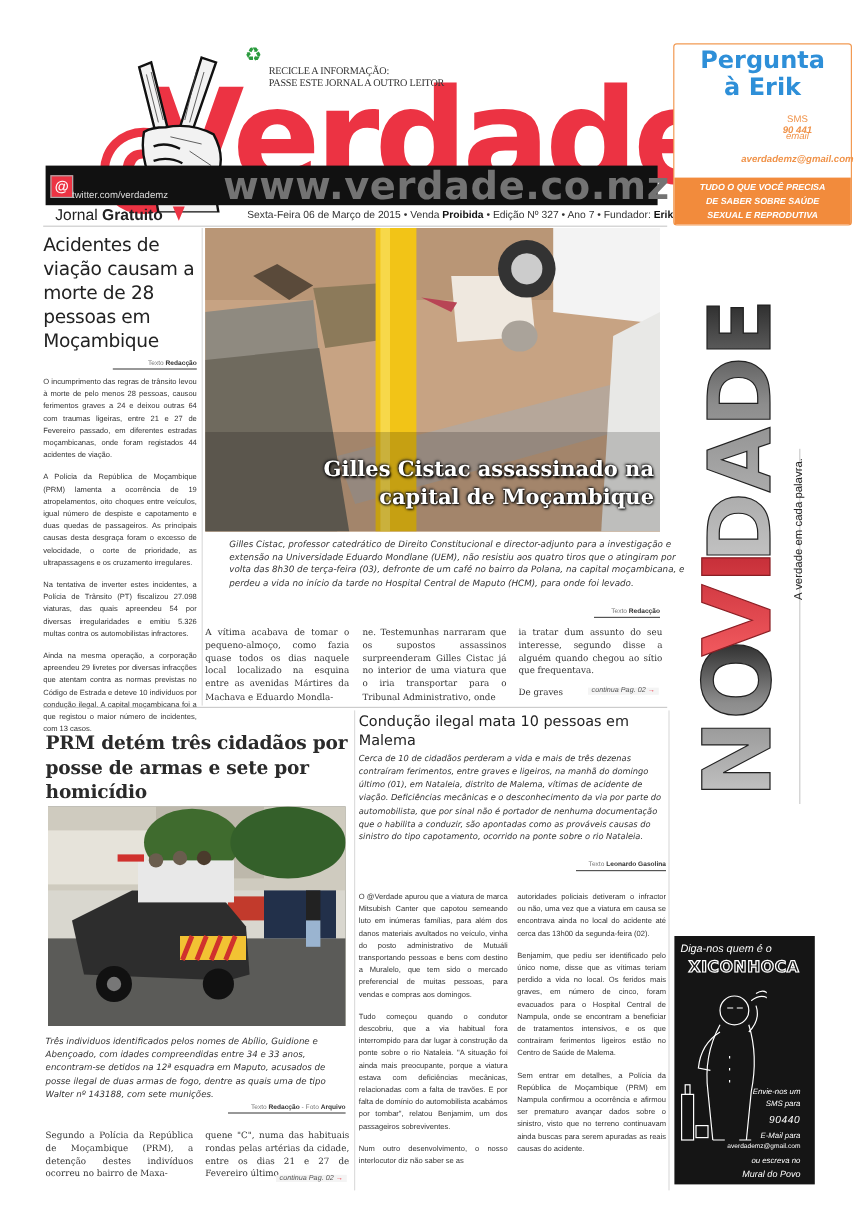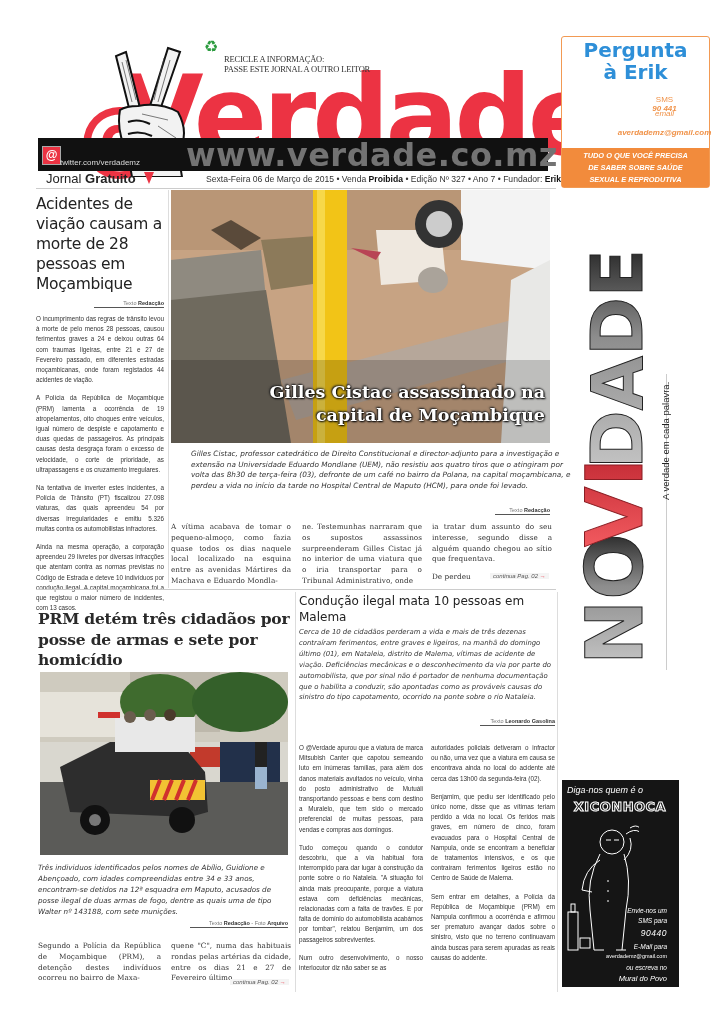--- a/index.html
+++ b/index.html
@@ -183,21 +183,21 @@
 </svg>
 <div id="cistac-headline" class="abs">Gilles Cistac assassinado na capital de Moçambique</div>
 <div id="cistac-lead" class="abs">Gilles Cistac, professor catedrático de Direito Constitucional e director-adjunto para a investigação e extensão na Universidade Eduardo Mondlane (UEM), não resistiu aos quatro tiros que o atingiram por volta das 8h30 de terça-feira (03), defronte de um café no bairro da Polana, na capital moçambicana, e perdeu a vida no início da tarde no Hospital Central de Maputo (HCM), para onde foi levado.</div>
 <div id="cistac-byline" class="abs byline" style="margin:0;">
   <span>Texto</span>
   <b>Redacção</b>
 </div>
 <div class="abs serif-body" style="left:171px; top:522px; width:120px;">A vítima acabava de tomar o pequeno-almoço, como fazia quase todos os dias naquele local localizado na esquina entre as avenidas Mártires da Machava e Eduardo Mondla-</div>
 <div class="abs serif-body" style="left:302px; top:522px; width:120px;">ne. Testemunhas narraram que os supostos assassinos surpreenderam Gilles Cistac já no interior de uma viatura que o iria transportar para o Tribunal Administrativo, onde</div>
 <div class="abs serif-body" style="left:432px; top:522px; width:120px;">ia tratar dum assunto do seu interesse, segundo disse a alguém quando chegou ao sítio que frequentava.</div>
-<div class="abs serif-body" style="left:432px; top:572px; width:40px;">De perdeu</div>
+<div class="abs serif-body" style="left:432px; top:572px; width:40px;">De graves</div>
 <div class="abs cont" style="left:490px; top:573px;">
   <span>continua Pag. 02</span>
   <span class="arrow">→</span>
 </div>
 
 <svg id="novidade" class="abs" viewBox="0 0 80 420">
   <defs>
     <linearGradient id="gg" x1="0" y1="0" x2="1" y2="0">
       <stop offset="0" stop-color="#c4c4c4"></stop>
       <stop offset="0.6" stop-color="#8d8d8d"></stop>

